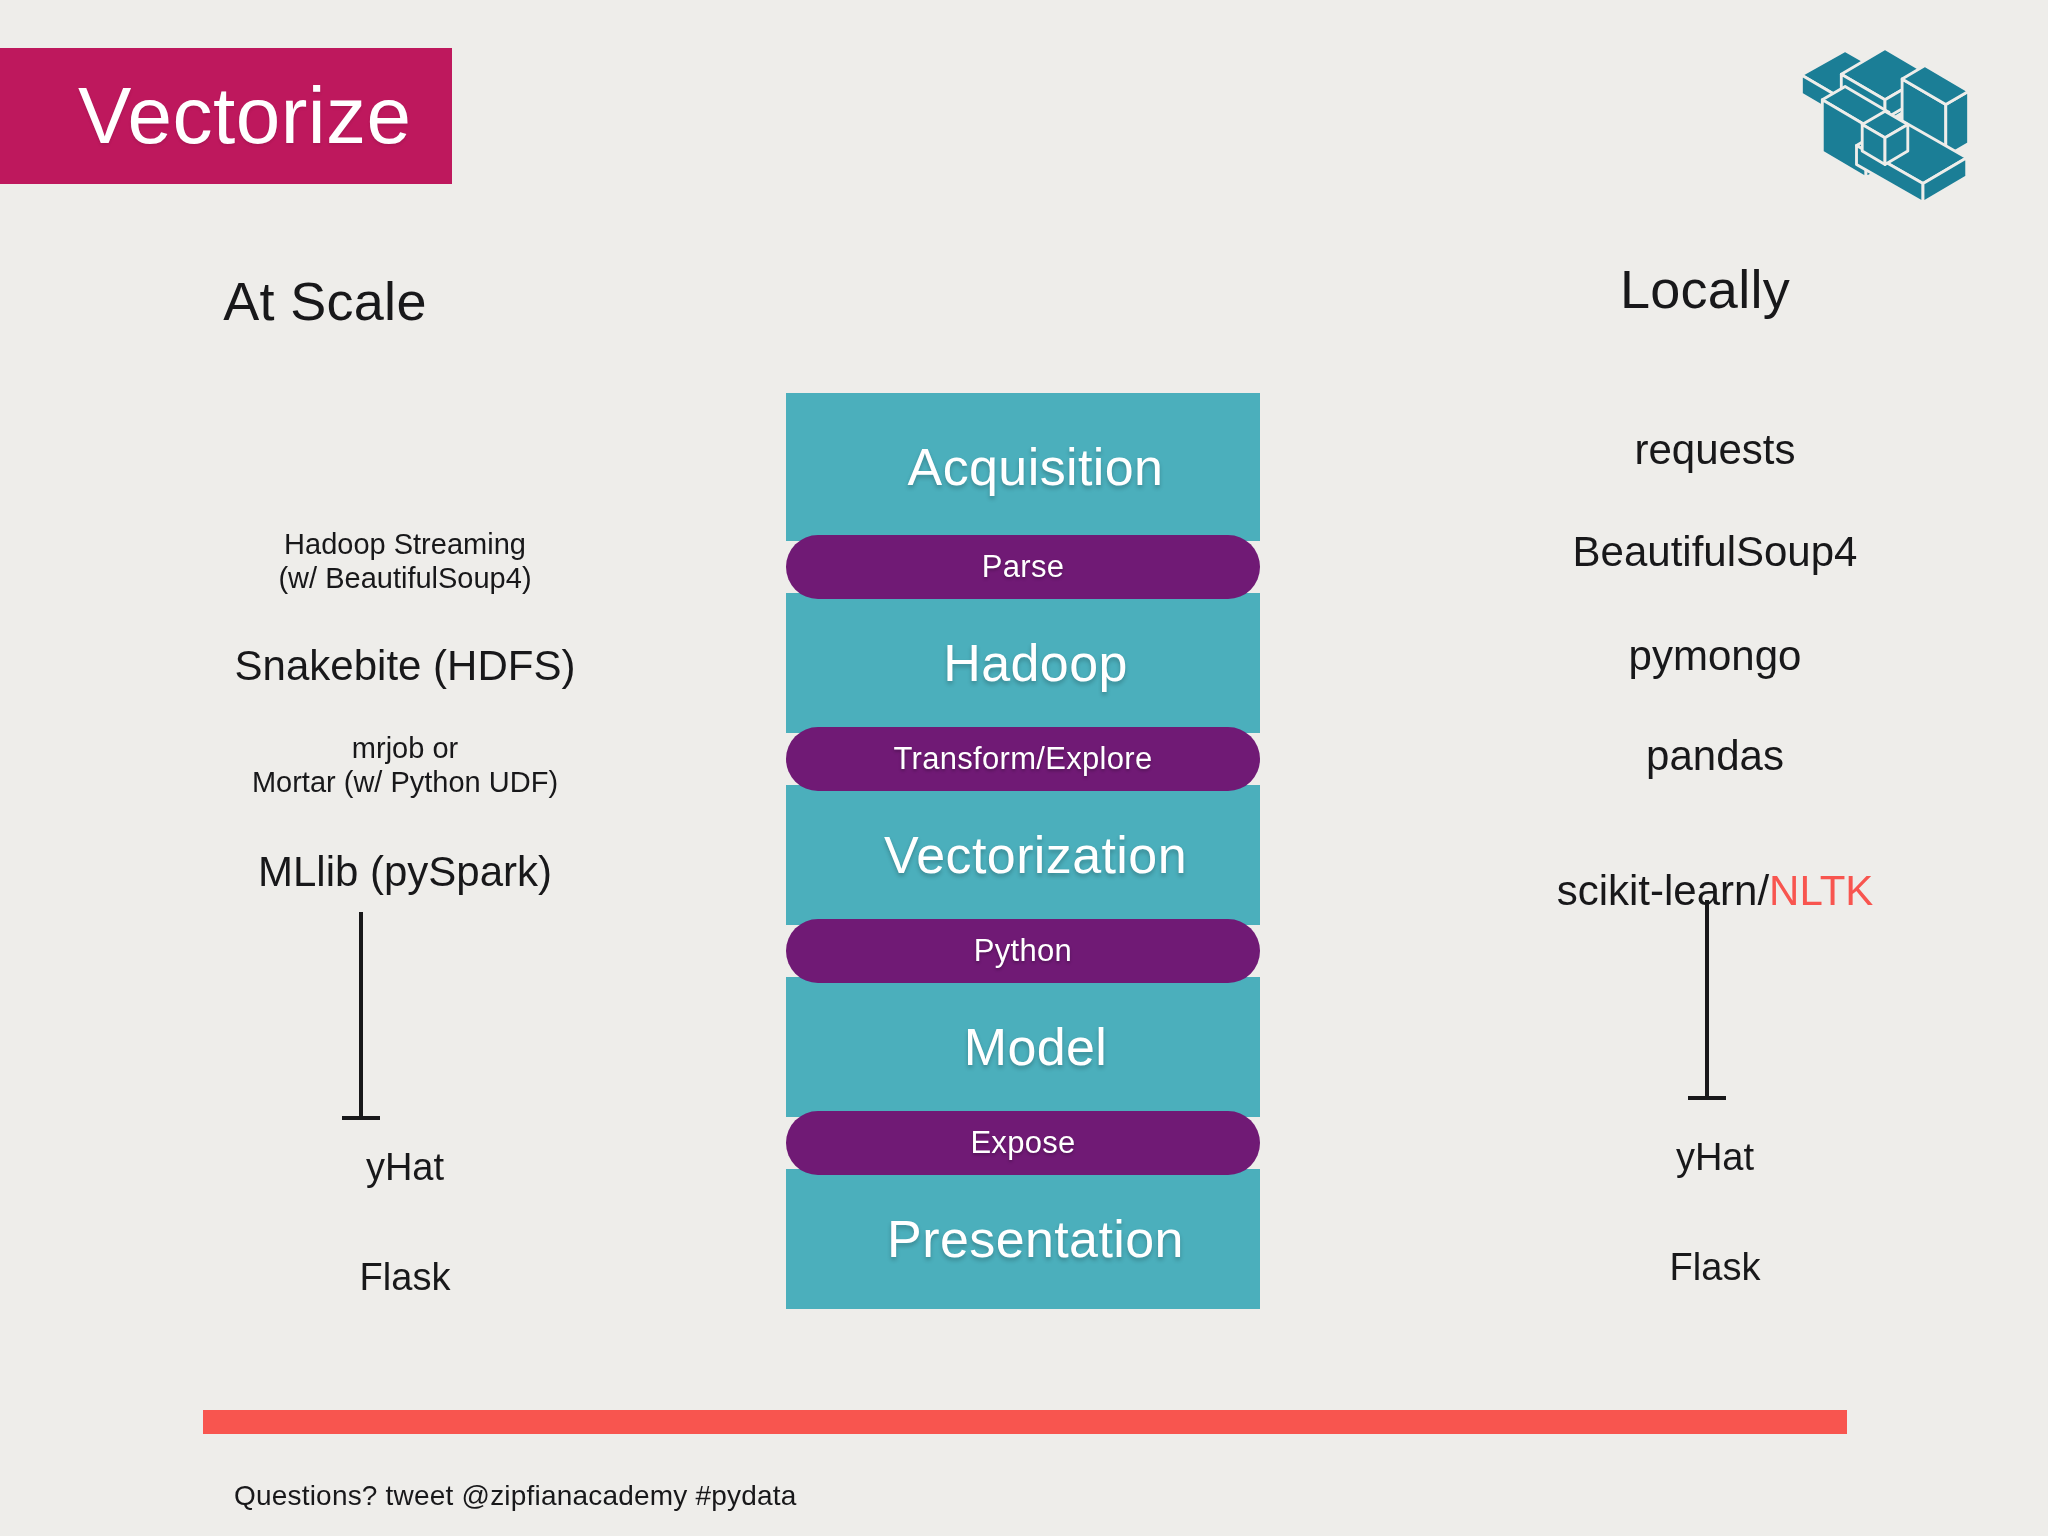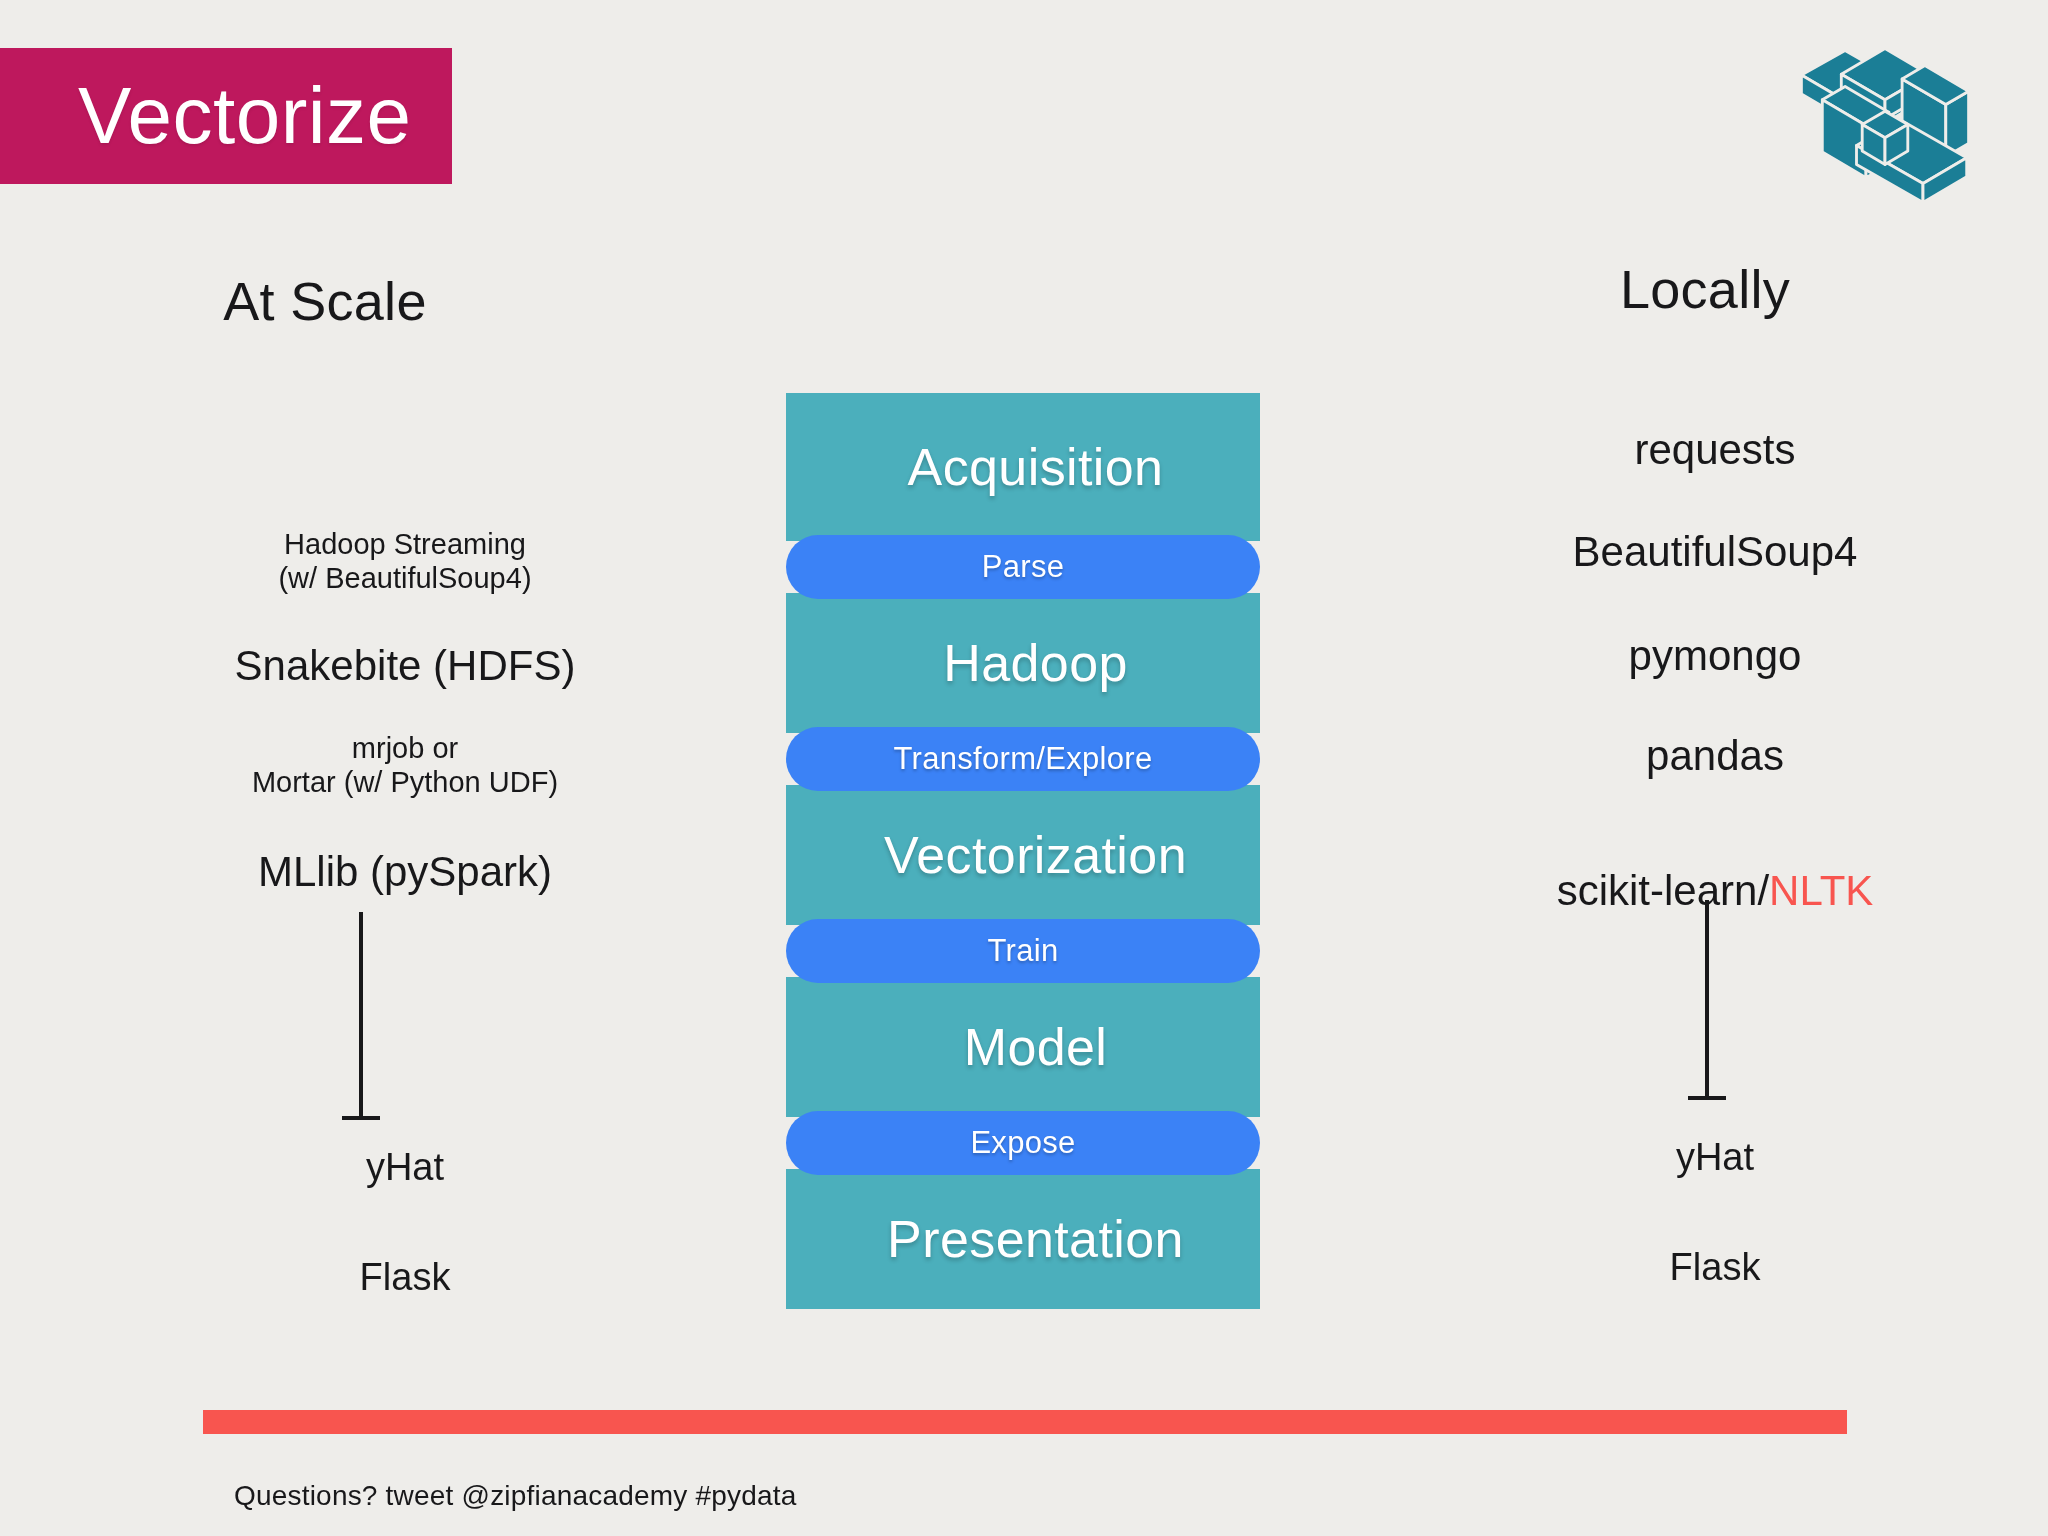--- a/index.html
+++ b/index.html
@@ -119,21 +119,21 @@
     box-sizing: border-box;
     padding-left: 25px;
   }
   .stage-h-tall { height: 148px; }
   .stage-h-std  { height: 140px; }
 
   .link {
     position: relative;
     width: 100%;
     height: 64px;
-    background: #3b82f6;
+    background: #701a75;
     border-radius: 32px;
     color: #ffffff;
     display: flex;
     align-items: center;
     justify-content: center;
     font-size: 31px;
     letter-spacing: 0.3px;
     text-shadow: 0 2px 3px rgba(0,0,0,0.25);
     box-sizing: border-box;
     z-index: 2;
@@ -226,21 +226,21 @@
     <div class="stem"></div>
     <div class="foot"></div>
   </div>
 
   <div id="pipeline">
     <div class="stage stage-h-tall">Acquisition</div>
     <div class="link" style="margin-top:-6px;">Parse</div>
     <div class="stage stage-h-std" style="margin-top:-6px;">Hadoop</div>
     <div class="link" style="margin-top:-6px;">Transform/Explore</div>
     <div class="stage stage-h-std" style="margin-top:-6px;">Vectorization</div>
-    <div class="link" style="margin-top:-6px;">Train</div>
+    <div class="link" style="margin-top:-6px;">Python</div>
     <div class="stage stage-h-std" style="margin-top:-6px;">Model</div>
     <div class="link" style="margin-top:-6px;">Expose</div>
     <div class="stage stage-h-std" style="margin-top:-6px;">Presentation</div>
   </div>
 
   <div id="footer-bar"></div>
   <div id="footer-note">Questions? tweet @zipfianacademy #pydata</div>
 
 </div>
 

